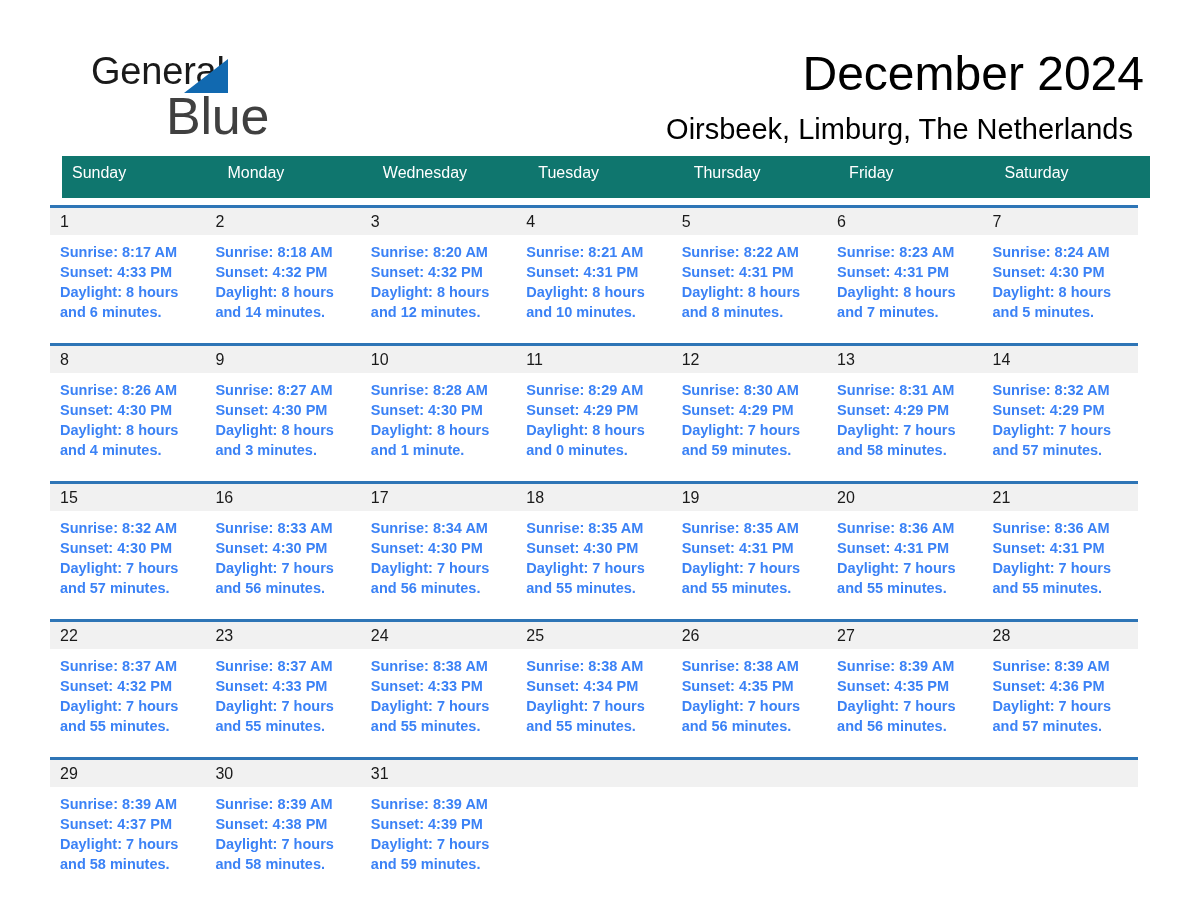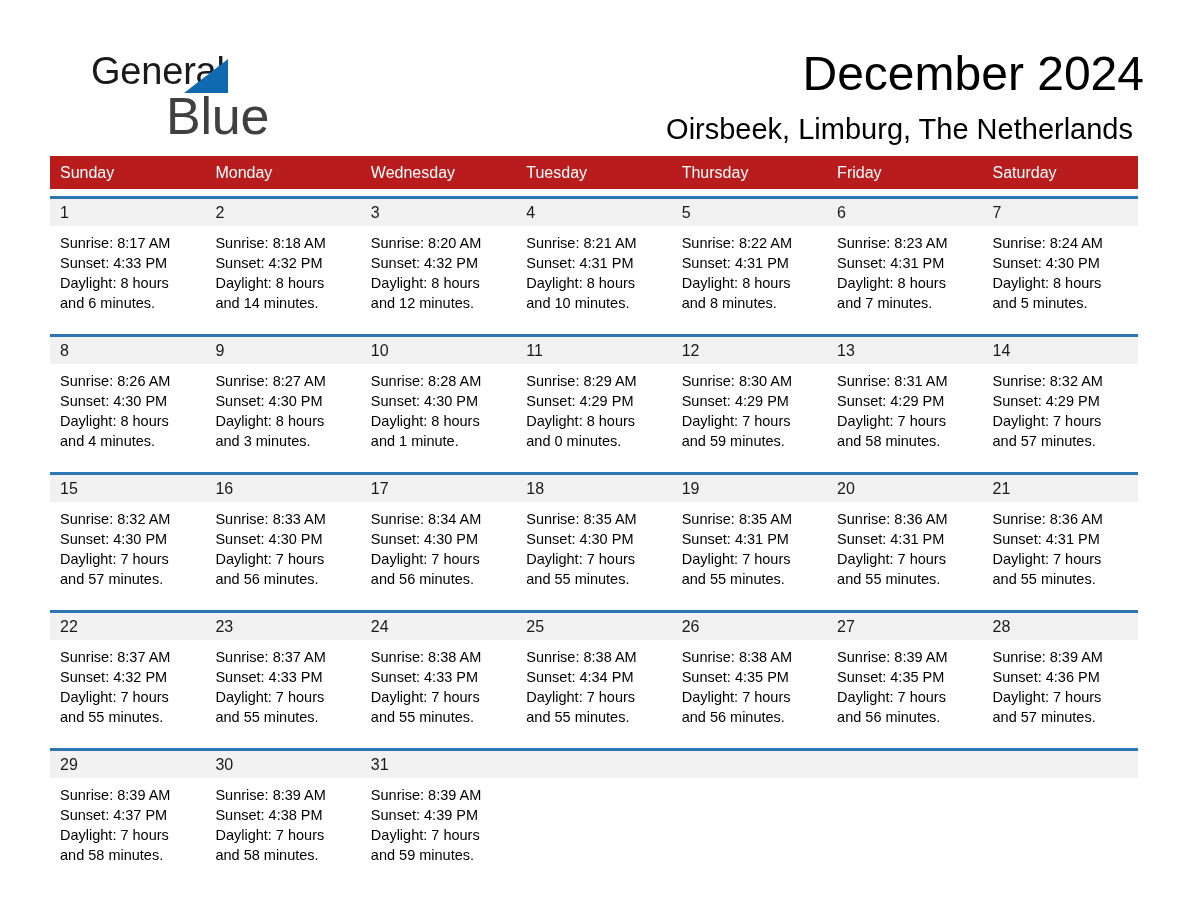--- a/index.html
+++ b/index.html
@@ -90,22 +90,23 @@
   
   .calendar {
     position: absolute;
     left: 50px;
     top: 156px;
     width: 1088px;
   }
   .weekday-row {
     display: flex;
     width: 100%;
-    background: #b91c1c;
-    height: 33px;
+    background: #0f766e;
+    height: 42px;
+    margin-left: 12px;
   }
   .weekday {
     flex: 1 1 0;
     box-sizing: border-box;
     padding-left: 10px;
     color: #ffffff;
     font-size: 16px;
     line-height: 33px;
     overflow: hidden;
     white-space: nowrap;
@@ -141,21 +142,22 @@
     width: 100%;
     background: #ffffff;
     min-height: 101px;
   }
   .detail {
     flex: 1 1 0;
     box-sizing: border-box;
     padding: 7px 8px 0 10px;
     font-size: 14.5px;
     line-height: 20px;
-    color: #000000;
+    color: #3b82f6;
+    font-weight: bold;
   }
   .detail div {
     white-space: nowrap;
   }
 </style>
 </head>
 <body>
 
 <div class="page">
 

